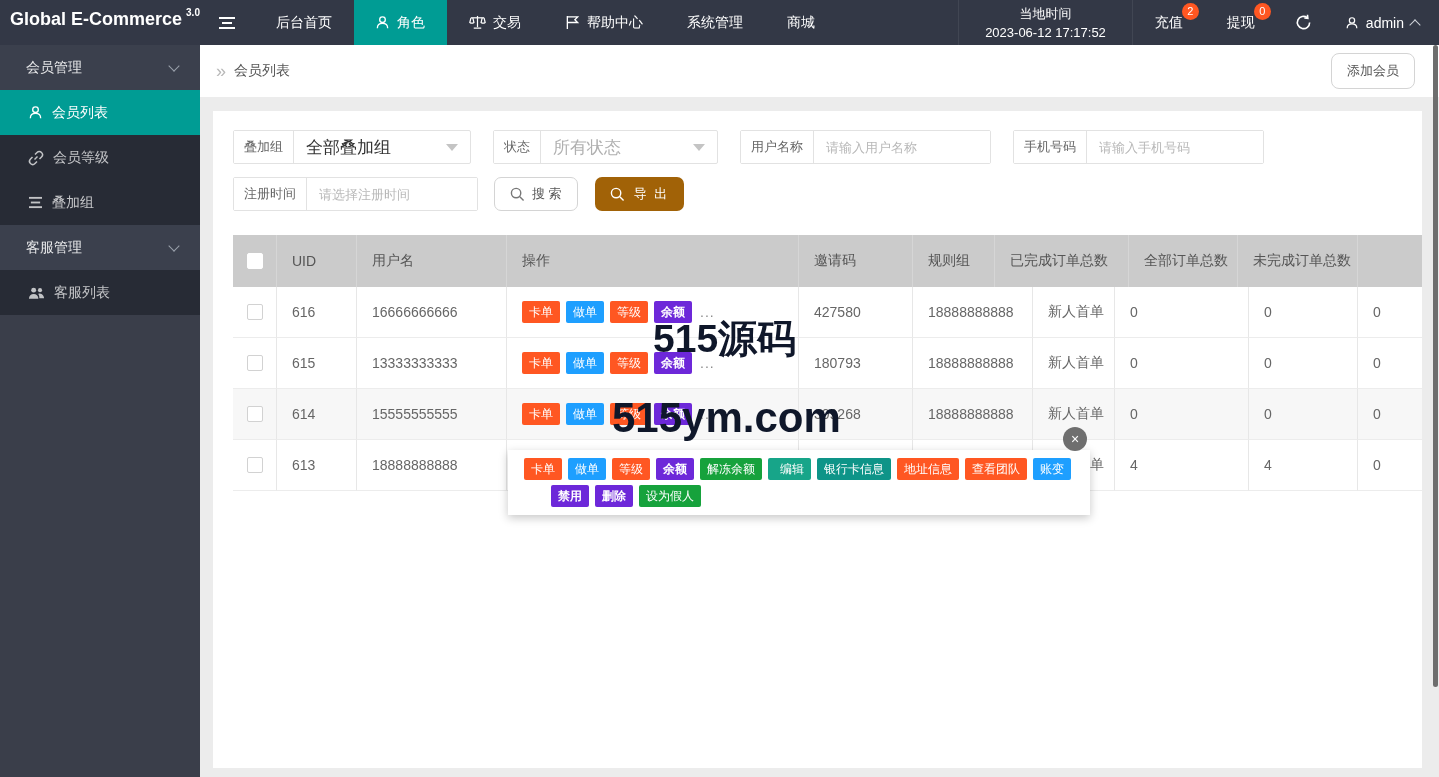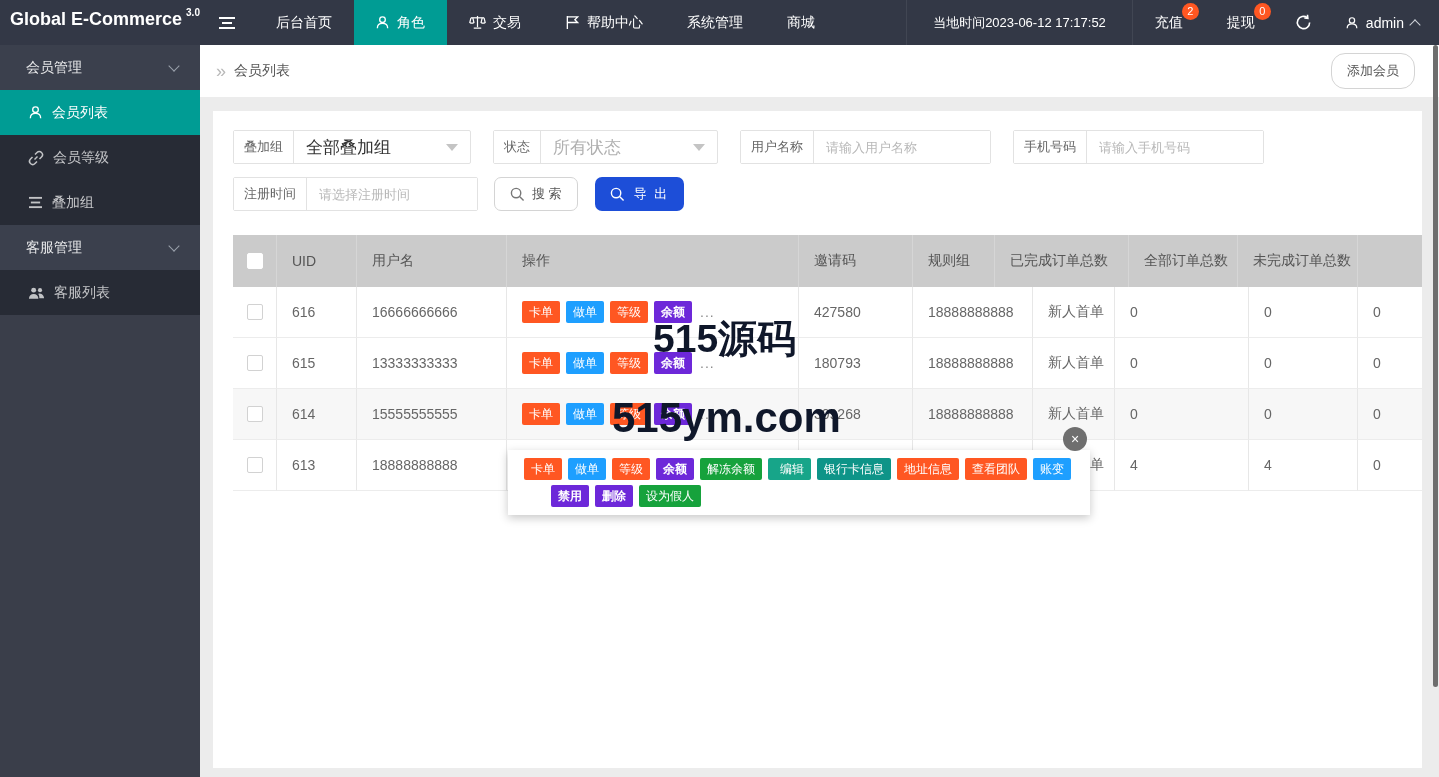--- a/index.html
+++ b/index.html
@@ -8,57 +8,57 @@
   #app { position:relative; width:1439px; height:777px; background:#ECECEC; overflow:hidden; }
 
   
   .topbar { position:absolute; top:0; left:0; width:1439px; height:45px; background:#333846; color:#fff; display:flex; align-items:stretch; z-index:30; }
   .logo { width:200px; display:flex; align-items:flex-start; padding:9px 0 0 10px; font-size:18px; font-weight:bold; color:#fff; white-space:nowrap; }
   .logo sup { font-size:10px; font-weight:bold; margin-left:4px; margin-top:-2px; }
   .tb-icon-btn { width:54px; display:flex; align-items:center; justify-content:center; cursor:pointer; }
   .nav-item { display:flex; align-items:center; gap:7px; padding:0 22px; font-size:14px; cursor:pointer; white-space:nowrap; }
   .nav-item.active { background:#009C94;padding-left:21px; }
   .tb-right { margin-left:auto; display:flex; align-items:stretch; }
-  .time-block { display:flex; justify-content:center; align-items:center; padding:0 26px; font-size:13px; line-height:19px; border-left:1px solid rgba(255,255,255,0.07); border-right:1px solid rgba(255,255,255,0.07); }
+  .time-block { display:flex; flex-direction:column; justify-content:center; align-items:center; padding:0 26px; font-size:13px; line-height:19px; border-left:1px solid rgba(255,255,255,0.07); border-right:1px solid rgba(255,255,255,0.07); }
   .badge-item { position:relative; display:flex; align-items:center; padding:0 22px; font-size:14px; cursor:pointer; }
   .badge { position:absolute; top:3px; right:6px; min-width:17px; height:17px; line-height:17px; border-radius:9px; background:#FF5722; color:#fff; font-size:11px; text-align:center; padding:0 4px; }
   .admin-item { display:flex; align-items:center; gap:7px; padding:0 20px 0 14px; font-size:14px; cursor:pointer; }
   .chev-up { width:8px; height:8px; border-left:1px solid #cfd3da; border-top:1px solid #cfd3da; transform:rotate(45deg); margin-top:4px; }
   .chev-down { width:8px; height:8px; border-left:1px solid #9aa0ab; border-top:1px solid #9aa0ab; transform:rotate(225deg); margin-top:-4px; }
 
   
   .sidebar { position:absolute; top:45px; left:0; width:200px; height:732px; background:#3A3E4A; z-index:20; }
   .side-group-title { height:45px; display:flex; align-items:center; padding:0 20px 0 26px; background:#3B404D; color:rgba(255,255,255,0.88); font-size:14px; cursor:pointer; position:relative; }
   .side-group-title .chev-down { position:absolute; right:22px; }
   .side-sub { background:#272B35; }
   .side-item { height:45px; display:flex; align-items:center; gap:9px; padding-left:28px; color:rgba(255,255,255,0.72); font-size:14px; cursor:pointer; }
   .side-item.active { background:#009C94; color:#fff; }
   .side-item svg { flex:0 0 auto; }
 
   
   .crumbbar { position:absolute; top:45px; left:200px; width:1239px; height:52px; background:#fff; display:flex; align-items:center; justify-content:space-between; padding:0 24px 0 16px; z-index:5; }
   .crumb-left { display:flex; align-items:center; gap:8px; color:#555; font-size:14px; }
   .crumb-caret { color:#b9b9b9; font-size:18px; line-height:1; }
-  .add-btn { border:1px solid #d4d4d4; background:#fff; color:#555; font-size:13px; padding:8px 15px; border-radius:14px; cursor:pointer; }
+  .add-btn { border:1px solid #d4d4d4; background:#fff; color:#555; font-size:13px; padding:8px 15px; border-radius:8px; cursor:pointer; }
 
   
   .card { position:absolute; top:111px; left:213px; width:1209px; height:657px; background:#fff; overflow:hidden; padding:19px 0 0 20px; z-index:5; }
 
   
   .frow { display:flex; align-items:center; margin-bottom:13px; }
   .igroup { display:flex; align-items:stretch; height:34px; border:1px solid #e2e2e2; border-radius:2px; background:#fff; margin-right:22px; }
   .ig-label { display:flex; align-items:center; padding:0 10px; font-size:13px; color:#666; border-right:1px solid #e2e2e2; background:#fff; white-space:nowrap; }
   .ig-select { display:flex; align-items:center; justify-content:space-between; width:176px; padding:0 12px; font-size:17px; color:#333; cursor:pointer; }
   .ig-select.placeholder { color:#b0b0b0; }
   .caret { width:0; height:0; border-left:6px solid transparent; border-right:6px solid transparent; border-top:7px solid #c4c4c4; }
   .ig-input { width:176px; border:none; outline:none; padding:0 12px; font-size:13px; color:#333; font-family:inherit; }
   .ig-input::placeholder { color:#b8b8b8; }
   .btn { display:flex; align-items:center; gap:7px; height:34px; padding:0 15px; font-size:13px; border-radius:7px; cursor:pointer; }
   .btn-plain { border:1px solid #d4d4d4; background:#fff; color:#555; margin-left:16px; }
-  .btn-solid { background:#1d4ed8; color:#fff; border:none; margin-left:17px; letter-spacing:2px;gap:9px; }
+  .btn-solid { background:#a16207; color:#fff; border:none; margin-left:17px; letter-spacing:2px;gap:9px; }
 
   
   .tbl { width:1245px; margin-top:24px; font-size:14px; }
   .trow { display:flex; height:51px; }
   .thead { height:52px; background:#CBCBCB; color:#555; }
   .td { display:flex; align-items:center; padding-left:15px; border-right:1px solid #e7e7e7; border-bottom:1px solid #ececec; color:#666; overflow:hidden; white-space:nowrap; }
   .thead .td { border-right:1px solid #d6d6d6; border-bottom:none; color:#555; }
   .c0 { width:44px; justify-content:center; padding-left:0; }
   .c1 { width:80px; } .c2 { width:150px; } .c3 { width:292px; }
   .c4 { width:114px; } .c5 { width:120px; } .c6 { width:82px; }

